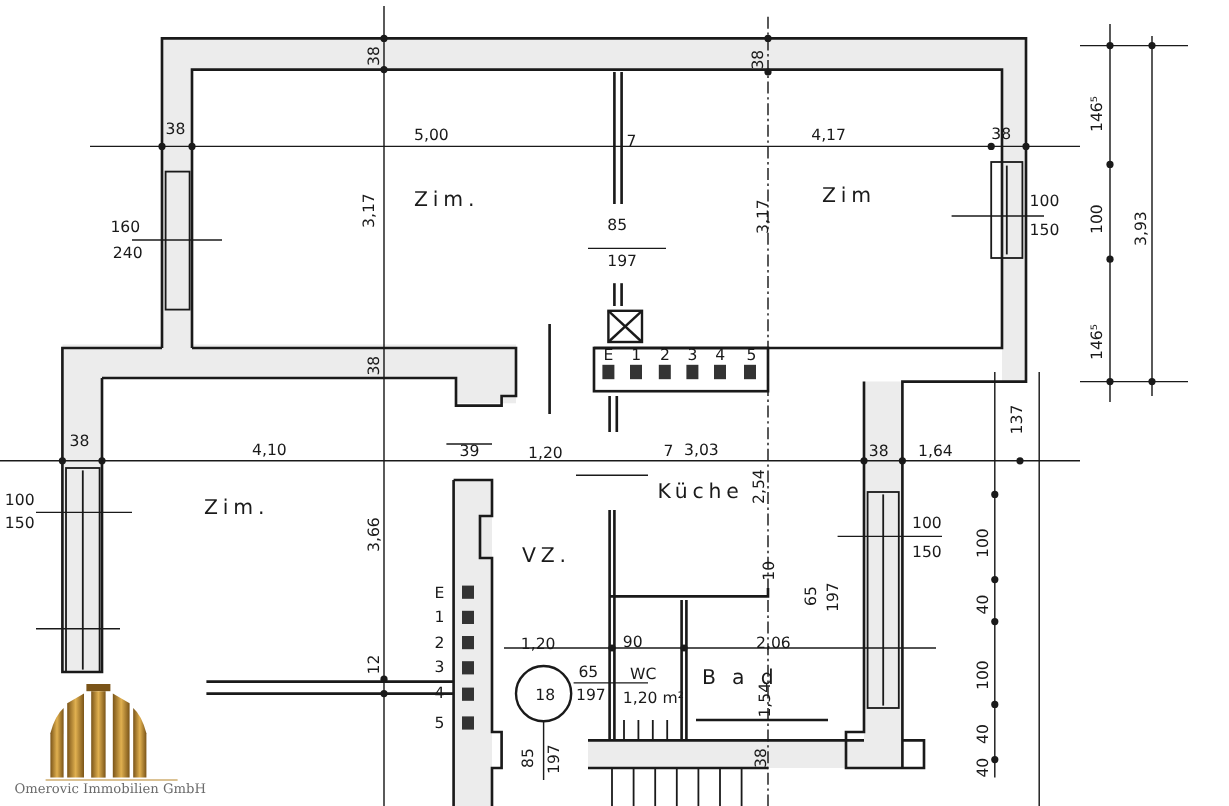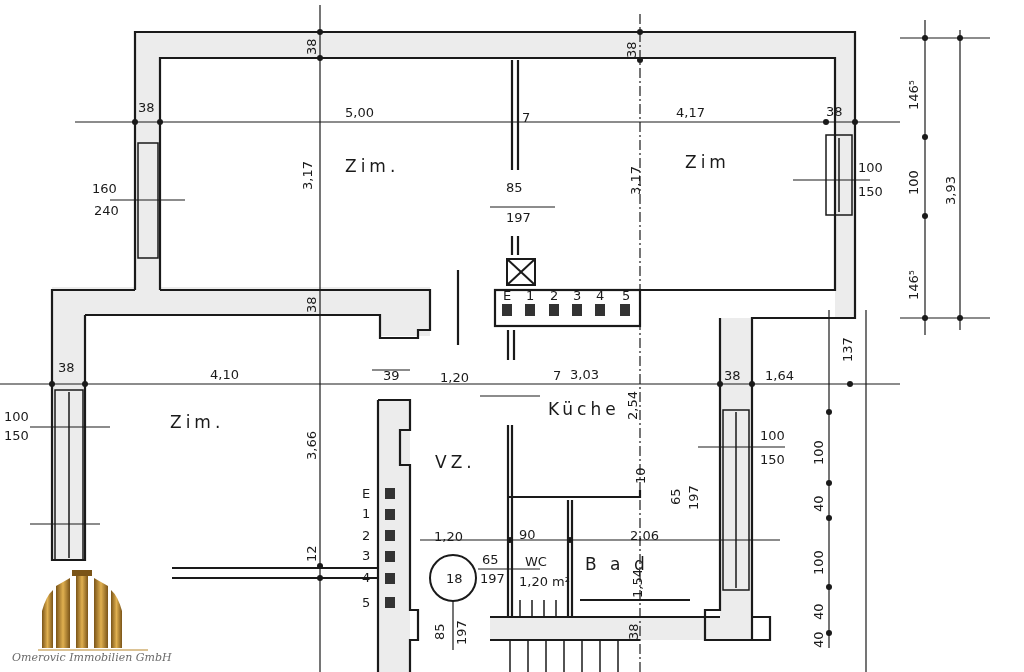--- a/index.html
+++ b/index.html
@@ -1,20 +1,20 @@
 <!DOCTYPE html>
 <html><head>
 <meta charset="utf-8">
 <style>
   html, body { margin: 0; padding: 0; background: #ffffff; }
   body { width: 1024px; height: 672px; overflow: hidden; position: relative; }
   #plan { position: absolute; left: 0; top: 0; width: 1024px; height: 672px; }
   .t { font-family: "DejaVu Sans", sans-serif; font-size: 13px; fill: #1a1a1a; }
   .room { font-family: "DejaVu Sans", sans-serif; font-size: 17px; fill: #1a1a1a; letter-spacing: 4px; }
-  .lbl { position: absolute; font-family: "DejaVu Serif", serif; font-size: 11px; color: #6b6b6b; font-style: italic; }
+  .lbl { position: absolute; font-family: "DejaVu Serif", serif; font-size: 11px; color: #6b6b6b; }
   #logo { position: absolute; left: 20px; top: 566px; width: 140px; height: 100px; }
 </style>
 </head>
 <body>
 
 <svg id="plan" viewBox="0 0 1024 672" xmlns="http://www.w3.org/2000/svg">
 
   <g fill="#ececec" stroke="none">
     <polygon points="135,32 855,32 855,318 835,318 835,58 160,58 160,290 135,290"></polygon>
     <polygon points="52,287 430,287 430,336 380,336 380,315 85,315 85,560 52,560"></polygon>

